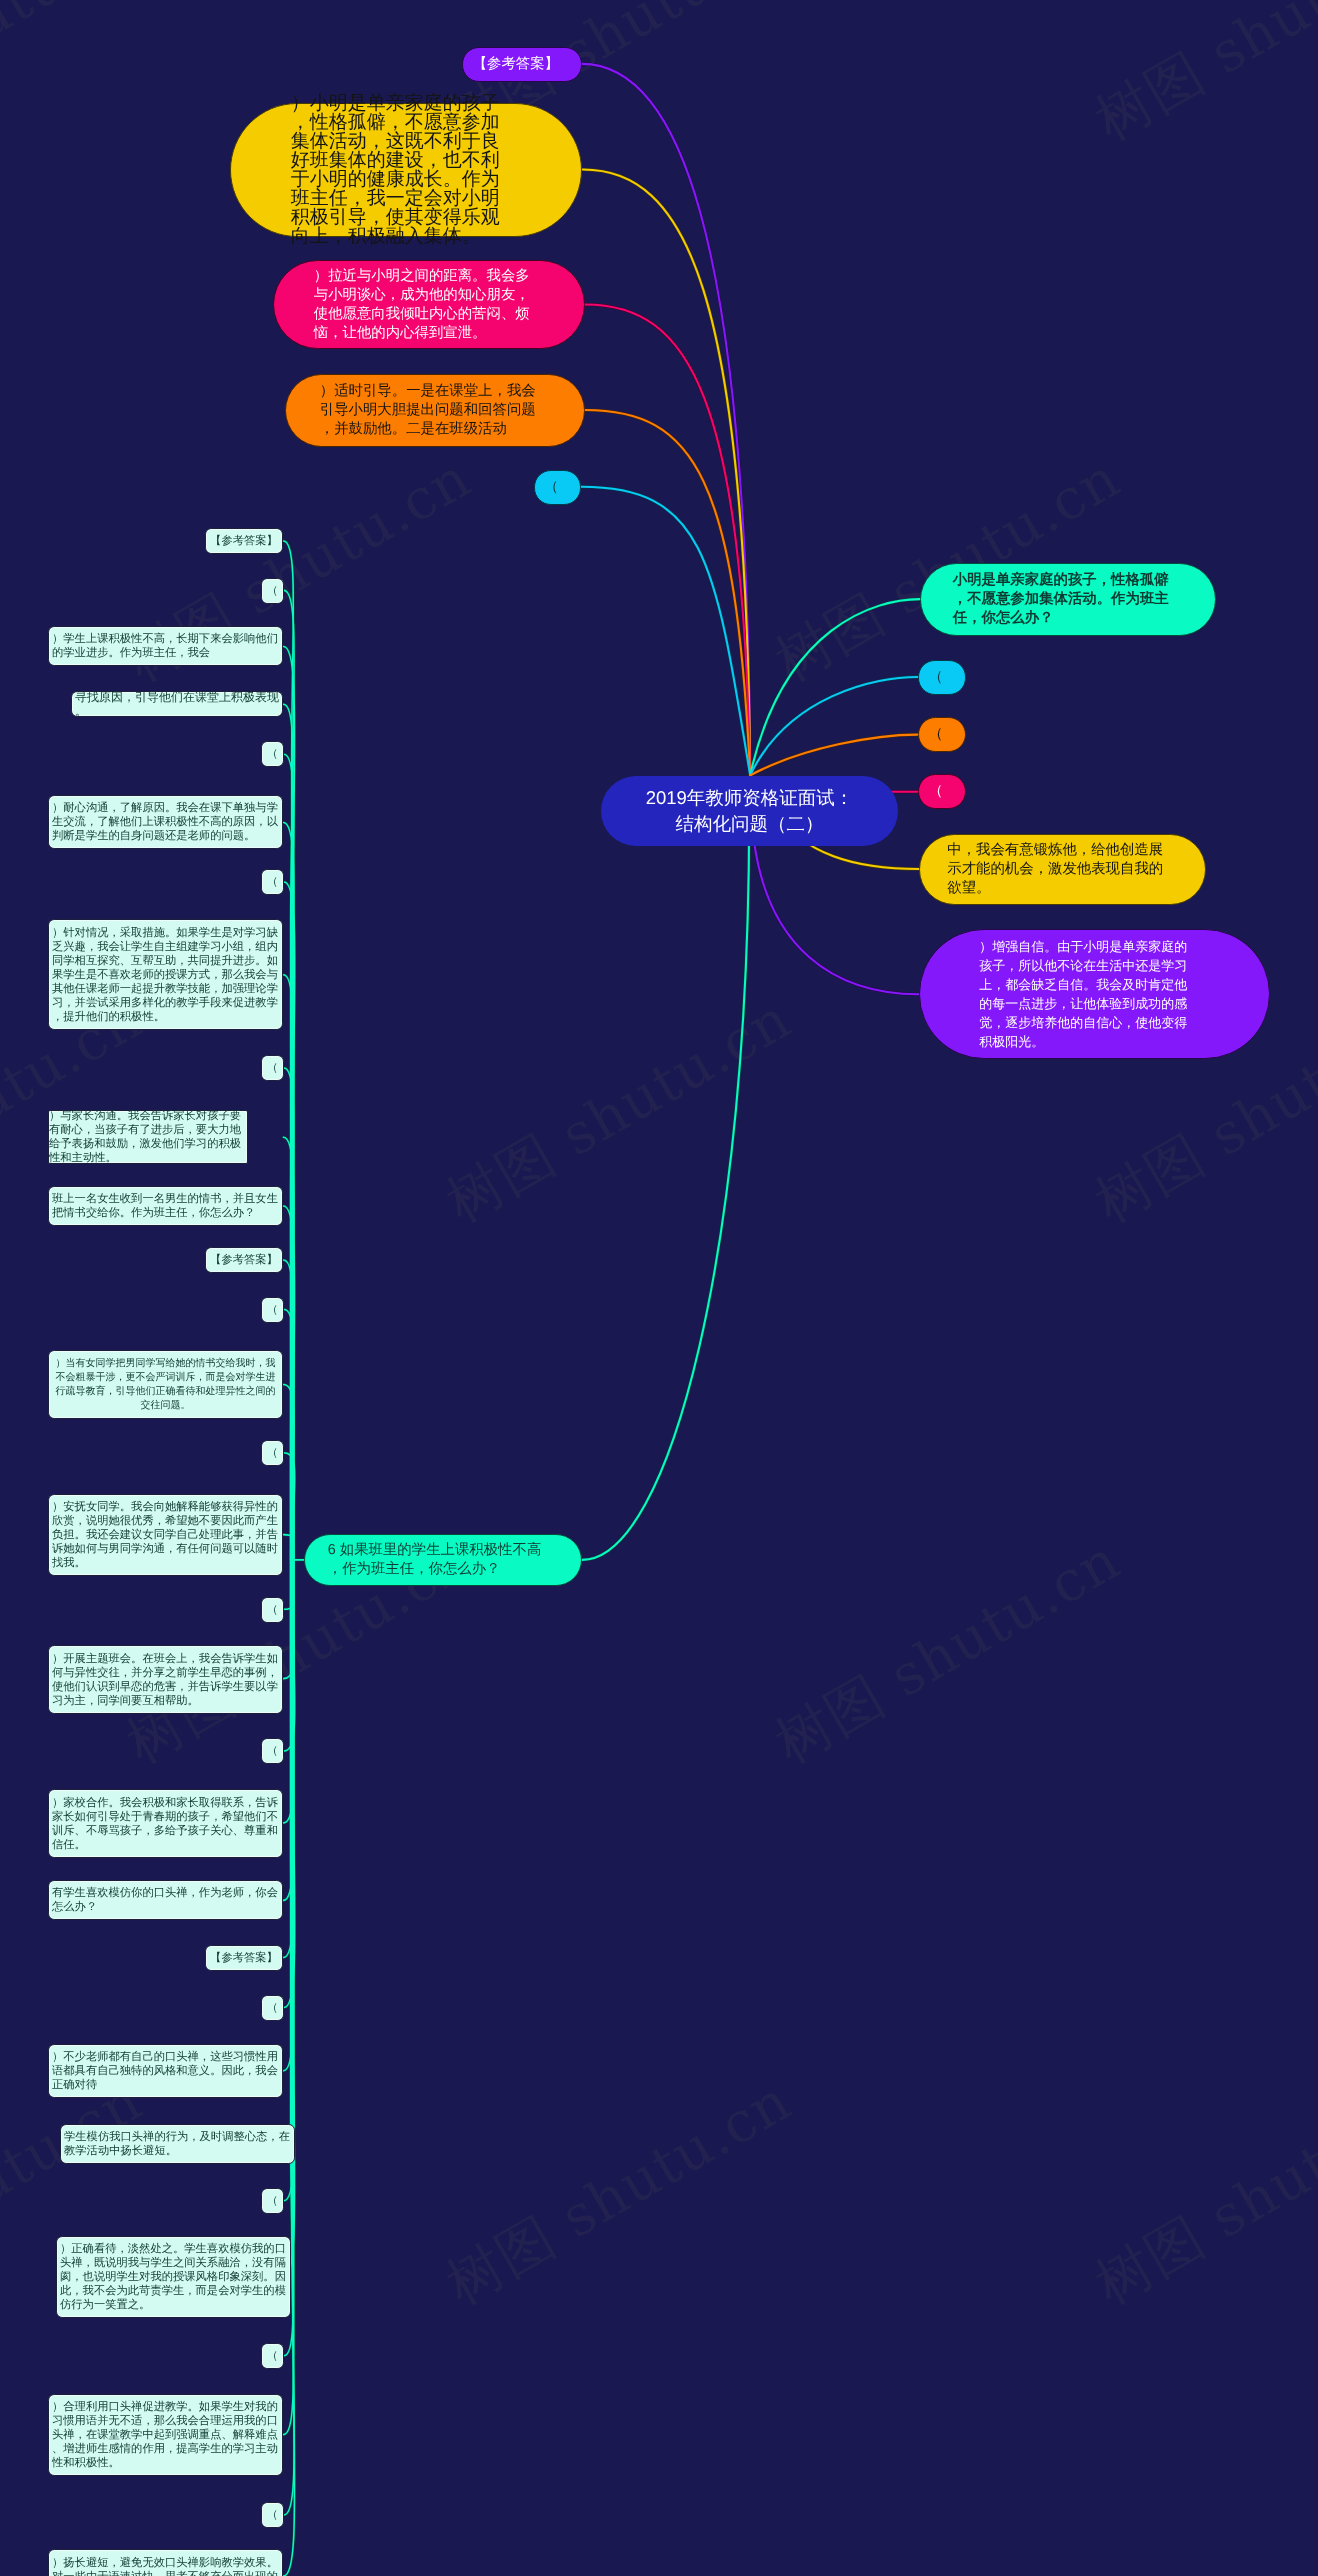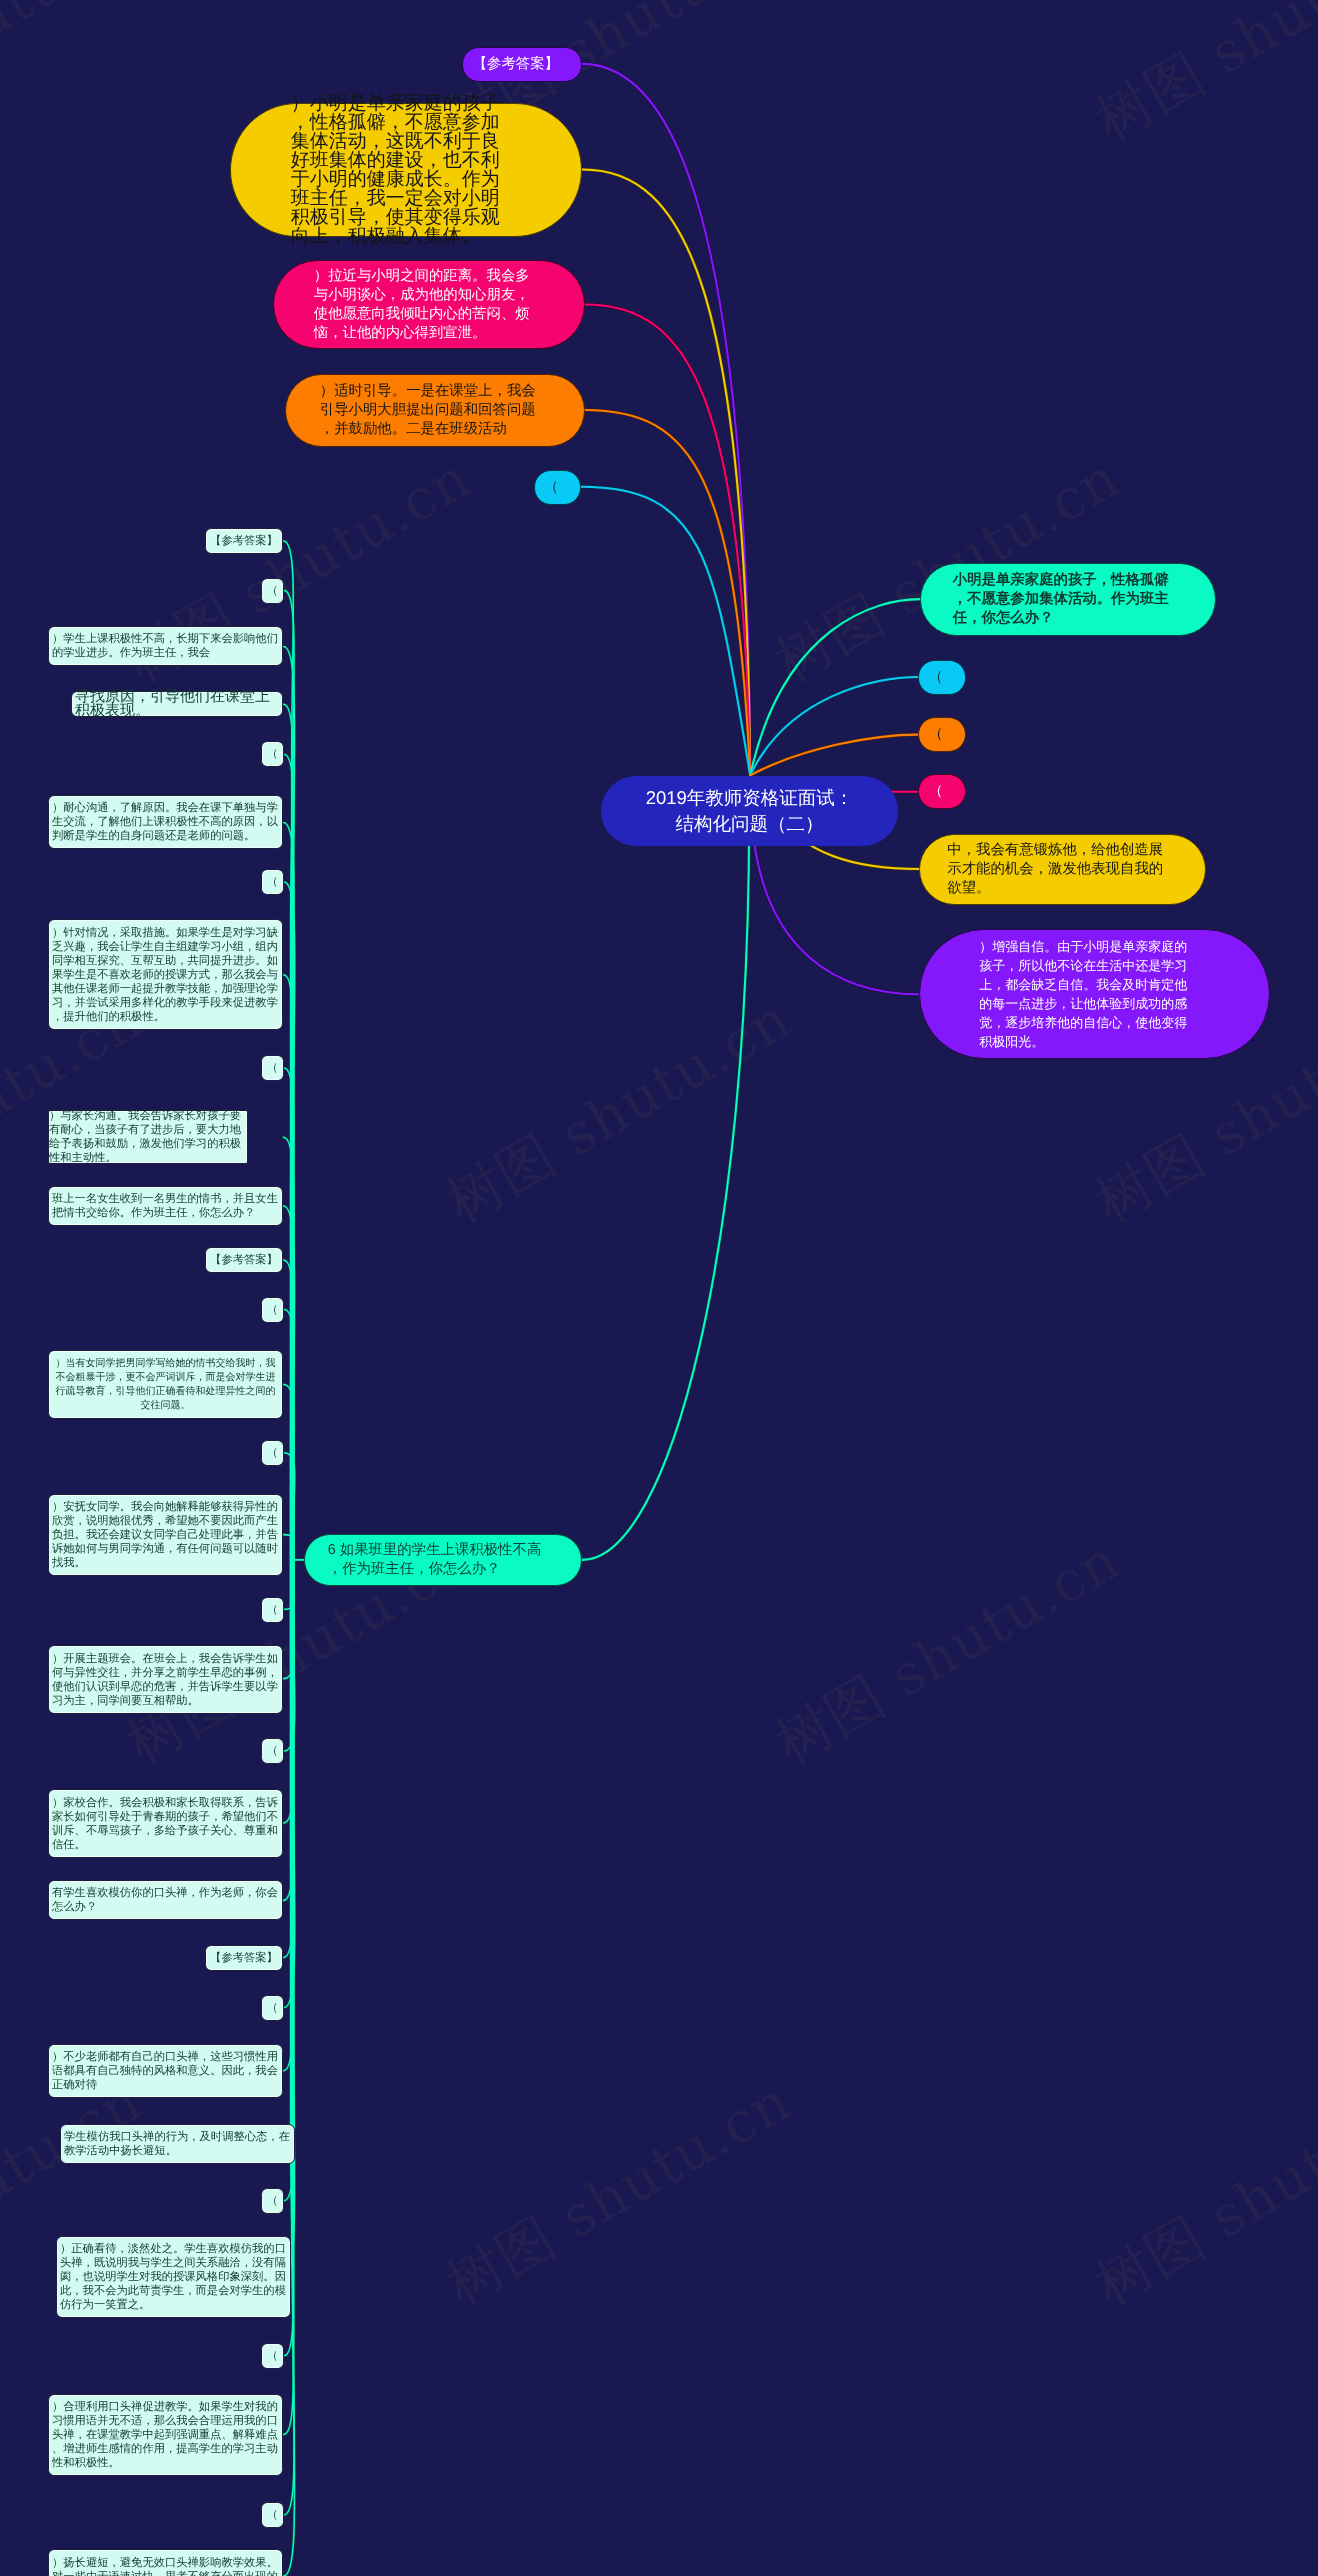--- a/index.html
+++ b/index.html
@@ -174,21 +174,21 @@
 <div class="node leaf" style="left:205px;top:528px;width:78px;height:26px;background:#d4fbf1;color:#0e3b32;border-radius:6.2px;border-color:#1b1f3c;">
       <div class="t" style="font-size:11.3px;line-height:14px;width:68px;text-align:center">【参考答案】</div>
     </div>
 <div class="node leaf" style="left:261px;top:578px;width:23px;height:26px;background:#d4fbf1;color:#0e3b32;border-radius:6.2px;border-color:#1b1f3c;">
       <div class="t" style="font-size:11.3px;line-height:14px;width:11.3px;text-align:center">（</div>
     </div>
 <div class="node leaf" style="left:48px;top:626px;width:235px;height:40px;background:#d4fbf1;color:#0e3b32;border-radius:6.2px;border-color:#1b1f3c;">
       <div class="t" style="font-size:11.3px;line-height:14px;width:227px;text-align:left">）学生上课积极性不高，长期下来会影响他们的学业进步。作为班主任，我会</div>
     </div>
 <div class="node leaf" style="left:71px;top:691px;width:212px;height:26px;background:#d4fbf1;color:#0e3b32;border-radius:6.2px;border-color:#1b1f3c;">
-      <div class="t" style="font-size:15px;line-height:14px;width:204px;text-align:left">寻找原因，引导他们在课堂上积极表现。</div>
+      <div class="t" style="font-size:12px;line-height:14px;width:204px;text-align:left">寻找原因，引导他们在课堂上积极表现。</div>
     </div>
 <div class="node leaf" style="left:261px;top:741px;width:23px;height:26px;background:#d4fbf1;color:#0e3b32;border-radius:6.2px;border-color:#1b1f3c;">
       <div class="t" style="font-size:11.3px;line-height:14px;width:11.3px;text-align:center">（</div>
     </div>
 <div class="node leaf" style="left:48px;top:795px;width:235px;height:54px;background:#d4fbf1;color:#0e3b32;border-radius:6.2px;border-color:#1b1f3c;">
       <div class="t" style="font-size:11.3px;line-height:14px;width:227px;text-align:left">）耐心沟通，了解原因。我会在课下单独与学生交流，了解他们上课积极性不高的原因，以判断是学生的自身问题还是老师的问题。</div>
     </div>
 <div class="node leaf" style="left:261px;top:869px;width:23px;height:26px;background:#d4fbf1;color:#0e3b32;border-radius:6.2px;border-color:#1b1f3c;">
       <div class="t" style="font-size:11.3px;line-height:14px;width:11.3px;text-align:center">（</div>
     </div>

